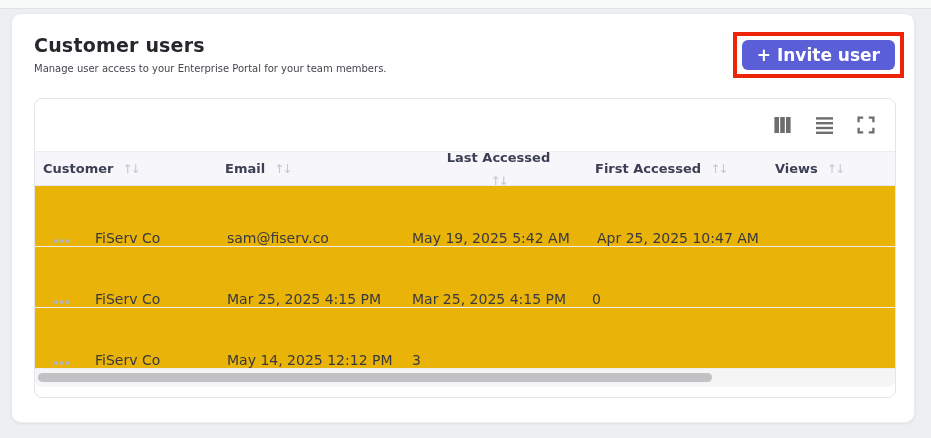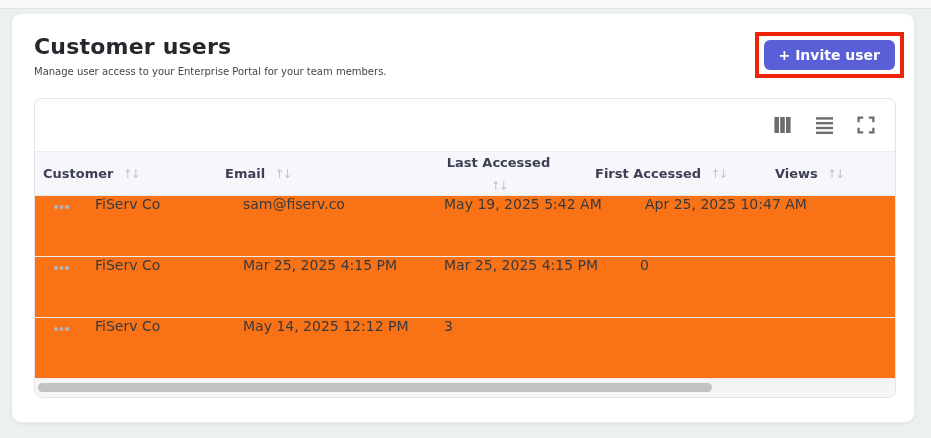--- a/index.html
+++ b/index.html
@@ -18,35 +18,35 @@
     height: 410px;
     background: #ffffff;
     border: 1px solid #e9ebec;
     border-radius: 10px;
     box-shadow: 0 1px 3px rgba(20,24,40,.07);
     padding: 20px 18px 19px 22px;
   }
   .card-head { display: flex; justify-content: space-between; align-items: flex-start; }
   .page-title {
     margin: 0 0 7px 0;
-    font-size: 22px; font-weight: 700; color: #26262c; letter-spacing: .2px;
+    font-size: 19px; font-weight: 700; color: #26262c; letter-spacing: .2px;
   }
   .page-subtitle { margin: 0; font-size: 10px; color: #45454d; }
   .highlight-box {
     border: 4px solid #ee2409;
     padding: 4px 5px;
     margin: -2px -8px 0 0;
     background: #fff;
   }
   .invite-btn {
     display: block;
     background: #5a5fd8; color: #ffffff;
     border: none; border-radius: 6px;
     height: 30px; padding: 0 15px;
-    font-family: inherit; font-size: 14px; font-weight: 700;
+    font-family: inherit; font-size: 17px; font-weight: 700;
     cursor: pointer;
   }
   .table-panel {
     margin-top: 20px;
     height: 300px;
     border: 1px solid #e4e4ea;
     border-radius: 8px;
     background: #fff;
     overflow: hidden;
   }
@@ -56,41 +56,40 @@
     gap: 20px; padding-right: 18px;
   }
   .icon-btn {
     background: none; border: none; padding: 0;
     width: 22px; height: 22px;
     display: flex; align-items: center; justify-content: center;
     cursor: pointer;
   }
   .thead {
     display: flex; align-items: center;
-    height: 45px;
+    height: 35px;
     background: #f7f7fb;
     border-top: 1px solid #ececf2;
     border-bottom: 1px solid #e6e6ee;
   }
   .th {
     display: flex; align-items: center; gap: 9px;
     padding-left: 8px;
     font-size: 13px; font-weight: 700; color: #3d4054;
     cursor: pointer;
   }
   .sort { color: #c5c5d1; font-size: 12px; font-weight: 400; letter-spacing: -2px; }
   .c1 { width: 182px; } .c2 { width: 185px; } .c3 { width: 185px; flex-direction: column; }
   .c4 { width: 180px; } .c5 { flex: 1; }
   .trow {
-    display: flex; align-items: flex-start;
+    display: flex; align-items: flex-end;
     height: 61px;
     border-bottom: 1px solid #ececf1;
     font-size: 14px; color: #39393f;
-    background: #f97316;
-    gap: 16px;
+    background: #eab308;
   }
   .td { padding-left: 10px; }
   .td.cell-customer { padding-left: 0; display: flex; align-items: center; }
   .row-menu {
     background: none; border: none; cursor: pointer;
     margin-left: 13px; width: 27px; text-align: center; padding: 0;
   }
   .dots { display: inline-flex; gap: 2px; }
   .dots i { width: 3.5px; height: 3.5px; border-radius: 50%; background: #b3b3bb; }
   .cname { margin-left: 20px; }

